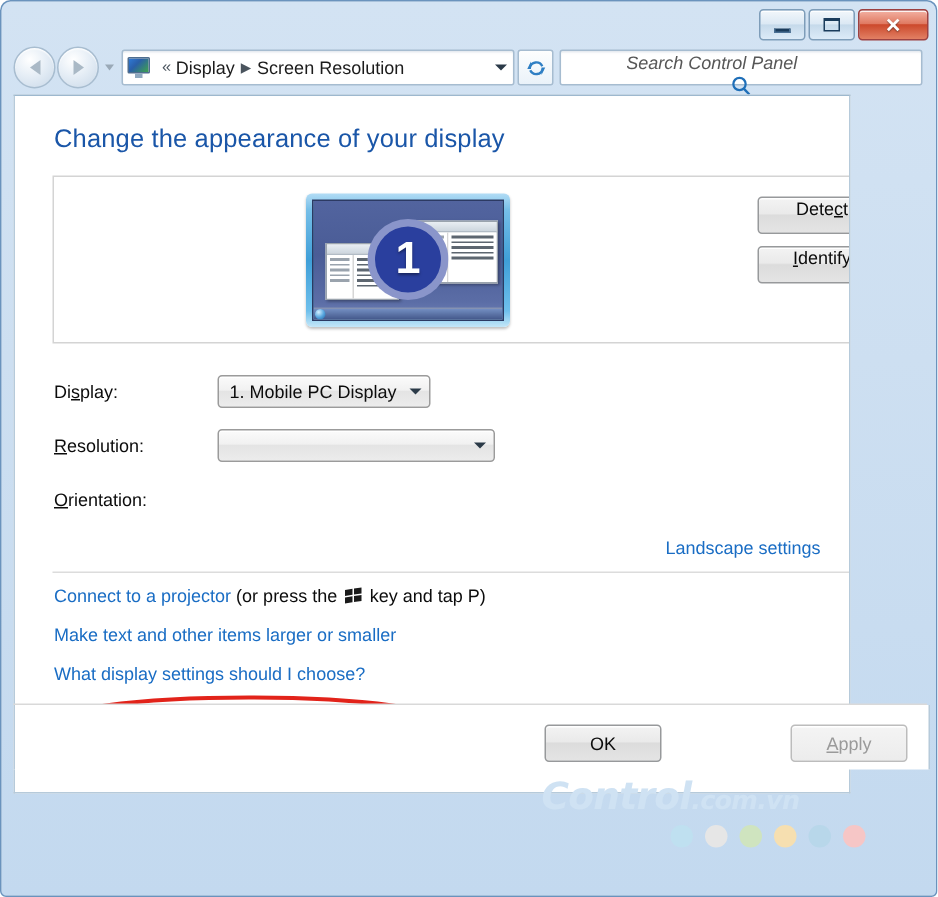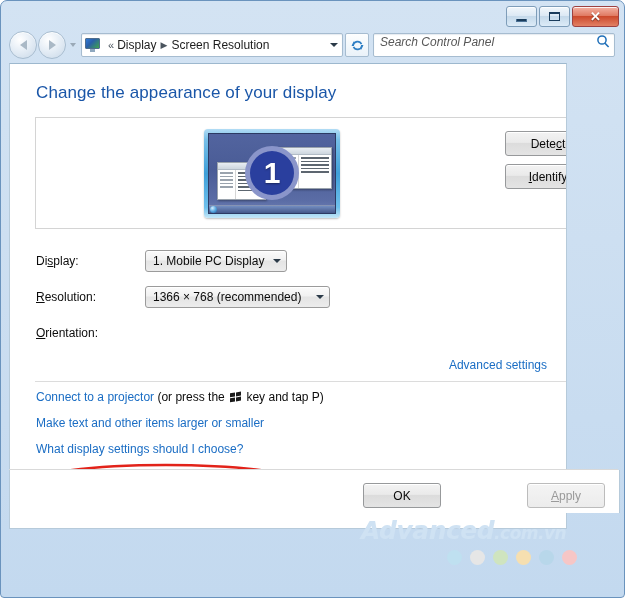--- a/index.html
+++ b/index.html
@@ -132,22 +132,23 @@
   }
   #refreshbtn {
     width: 22px; height: 22px; margin-left: 2px;
     border: 1px solid #a6bcd0; border-radius: 2px;
     background: linear-gradient(to bottom,#fdfefe 0%, #eaf2f9 100%);
     display: flex; align-items: center; justify-content: center;
   }
   #searchbox {
     width: 240px; height: 22px; margin-left: 4px; margin-right: 9px;
     background: #ffffff; border: 1px solid #a6bcd0; border-radius: 2px;
-    display: flex; align-items: flex-start;
+    display: flex; align-items: center;
     box-shadow: inset 0 1px 1px rgba(150,170,190,.25);
+    flex-direction: column;
   }
   #searchbox input {
     flex: 1; border: none; outline: none; background: transparent;
     font-family: "Liberation Sans", sans-serif;
     font-size: 12px; font-style: italic; color: #4b4b4b;
     padding-left: 6px;
   }
   #searchbox input::placeholder { color: #575757; font-style: italic; opacity: 1; }
   #search-icon { width: 22px; display:flex; align-items:center; justify-content:center; }
 
@@ -235,21 +236,21 @@
   }
 
   
   .btn {
     font-family: "Liberation Sans", sans-serif;
     font-size: 12px; color: #0b0b0b;
     border: 1px solid #97999b;
     border-radius: 3px;
     background: linear-gradient(to bottom, #f3f3f3 0%, #eaeaea 45%, #dcdcdc 50%, #e4e4e4 100%);
     box-shadow: inset 0 1px 0 #ffffff;
-    display: flex; align-items: center; justify-content: center;
+    display: flex; justify-content: center;
     cursor: default;
   }
   #btn-detect   { position: absolute; right: 12px; top: 13px; width: 84px; height: 23px; }
   #btn-identify { position: absolute; right: 12px; top: 46px; width: 84px; height: 23px; }
   .acc { text-decoration: underline; }
 
   
   .form-label {
     position: absolute; font-size: 12px; color: #0c0c0c;
   }
@@ -493,31 +494,30 @@
       <span class="val">1. Mobile PC Display</span>
       <span class="cbtn">
         <span class="caret-dn"></span>
       </span>
     </div>
 
     <div class="form-label" id="lbl-resolution">
       <span></span><span class="acc">R</span><span>esolution:</span>
     </div>
     <div class="combo" id="cmb-resolution">
-      <span class="val">1366 × 768 (recommended)</span>
       <span class="cbtn">
         <span class="caret-dn"></span>
       </span>
     </div>
 
     <div class="form-label" id="lbl-orientation">
       <span></span><span class="acc">O</span><span>rientation:</span>
     </div>
 
-    <div id="adv-settings">Advanced settings</div>
+    <div id="adv-settings">Landscape settings</div>
 
     <div id="divider"></div>
 
     <div class="link" id="lnk-projector">
       <span>Connect to a projector</span><span class="plain"> (or press the </span><span class="winflag"><i></i><i></i><i></i><i></i></span><span class="plain"> key and tap P)</span>
     </div>
 
     <div class="link" id="lnk-whatdisp">What display settings should I choose?</div>
 
     <div class="link" id="lnk-maketext">Make text and other items larger or smaller</div>
@@ -532,21 +532,21 @@
 
   <div class="dlgbtn" id="btn-ok">OK</div>
   <div class="dlgbtn" id="btn-apply">
     <span></span>
       <span class="acc">A</span>
       <span>pply</span>
   </div>
 
   <div id="watermark">
     <div id="wm-text">
-      <span>Advanced</span><span class="suffix">.com.vn</span>
+      <span>Control</span><span class="suffix">.com.vn</span>
     </div>
     <div id="wm-dots">
         <span class="wdot" style="background: rgb(191, 224, 240);"></span>
         <span class="wdot" style="background: rgb(230, 230, 230);"></span>
         <span class="wdot" style="background: rgb(207, 228, 191);"></span>
         <span class="wdot" style="background: rgb(246, 223, 176);"></span>
         <span class="wdot" style="background: rgb(184, 215, 234);"></span>
         <span class="wdot" style="background: rgb(246, 198, 198);"></span>
       </div>
   </div>

